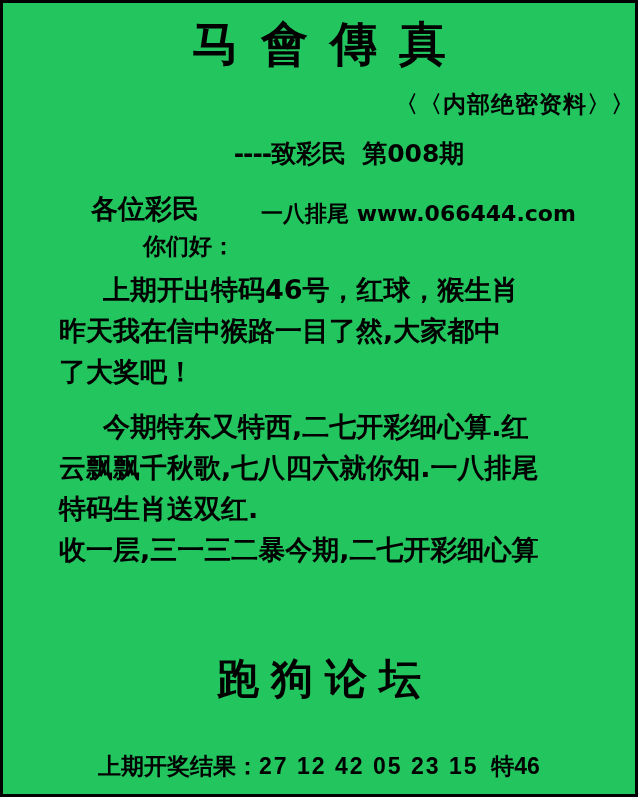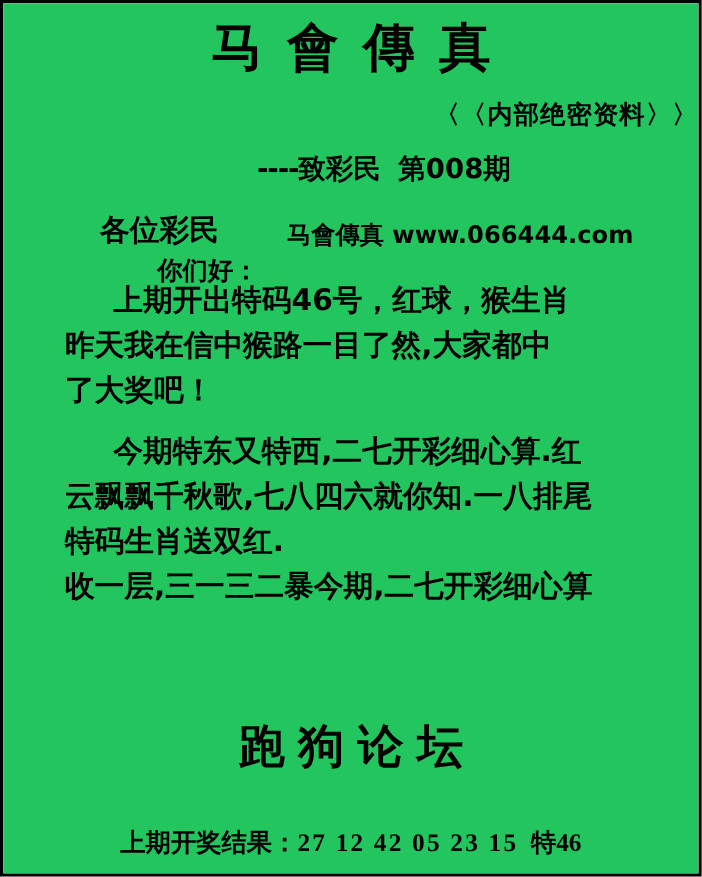--- a/index.html
+++ b/index.html
@@ -106,21 +106,21 @@
     top: 228px;
     font-family: "DejaVu Sans", sans-serif;
     font-weight: bold;
     font-size: 23px;
     color: #000000;
   }
 
   .body-text {
     position: absolute;
     left: 56px;
-    top: 250px;
+    top: 266px;
     width: 548px;
     font-family: "DejaVu Sans", sans-serif;
     font-weight: bold;
     font-size: 27px;
     line-height: 41px;
     color: #000000;
   }
   .body-text p {
     margin: 0;
   }
@@ -144,21 +144,21 @@
     text-indent: 12px;
     color: #000000;
   }
 
   .result-line {
     position: absolute;
     left: 0;
     top: 748px;
     width: 632px;
     text-align: center;
-    font-family: Liberation Serif, serif;
+    font-family: Liberation Sans, sans-serif;
     font-weight: bold;
     font-size: 23px;
     color: #000000;
   }
   .result-line .nums {
     letter-spacing: 2px;
   }
 </style>
 </head>
 <body>
@@ -169,21 +169,21 @@
     <div class="title">马會傳真</div>
 
     <div class="subtitle">〈〈内部绝密资料〉〉</div>
 
     <div class="issue-line">
       <span class="dashes">----</span><span>致彩民</span><span class="gap"></span><span>第008期</span>
     </div>
 
     <div class="greet1">各位彩民</div>
 
-    <div class="site">马會傳真 www.066444.com</div>
+    <div class="site">一八排尾 www.066444.com</div>
 
     <div class="greet2">你们好：</div>
 
     <div class="body-text">
       <p class="indent">上期开出特码46号，红球，猴生肖</p>
       <p>昨天我在信中猴路一目了然,大家都中</p>
       <p>了大奖吧！</p>
       <div class="para-gap"></div>
       <p class="indent">今期特东又特西,二七开彩细心算.红</p>
       <p>云飘飘千秋歌,七八四六就你知.一八排尾</p>

